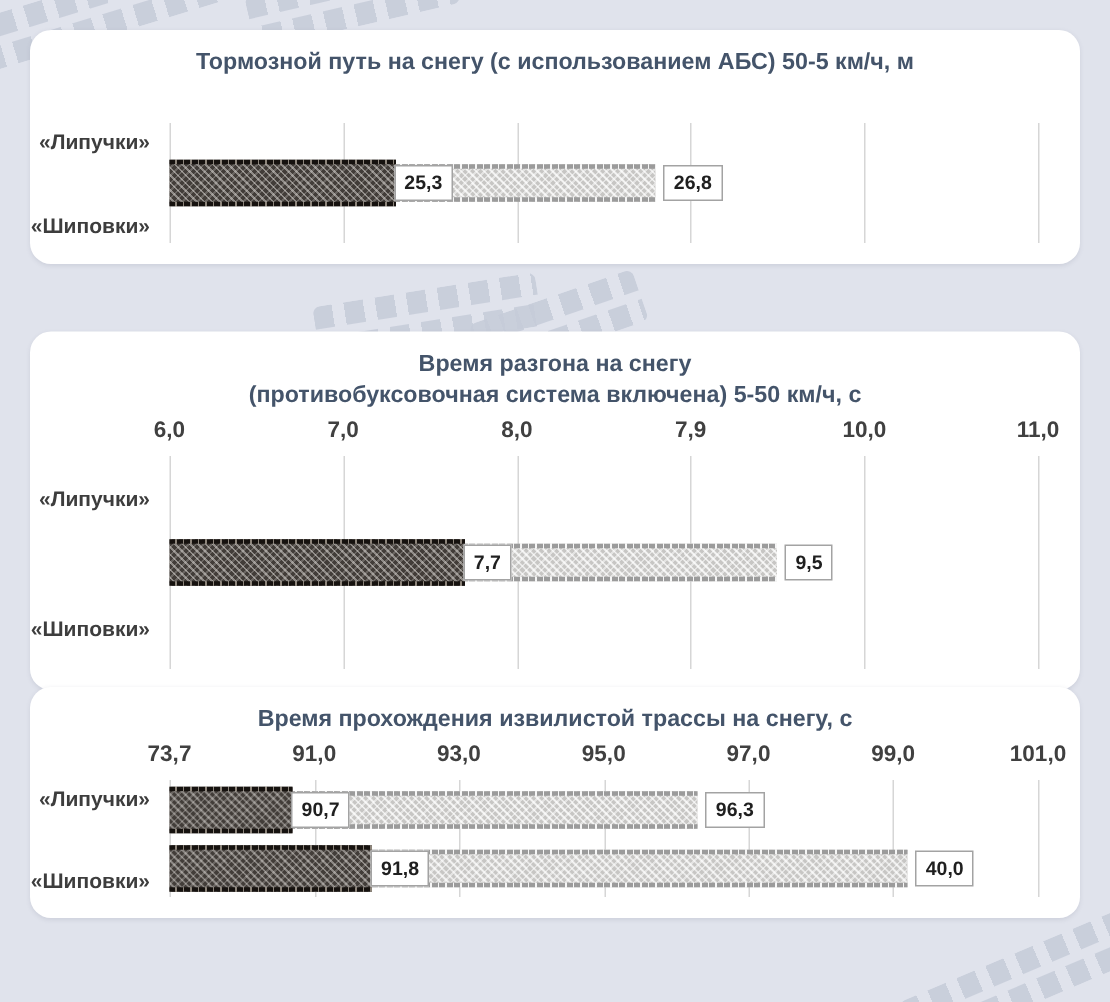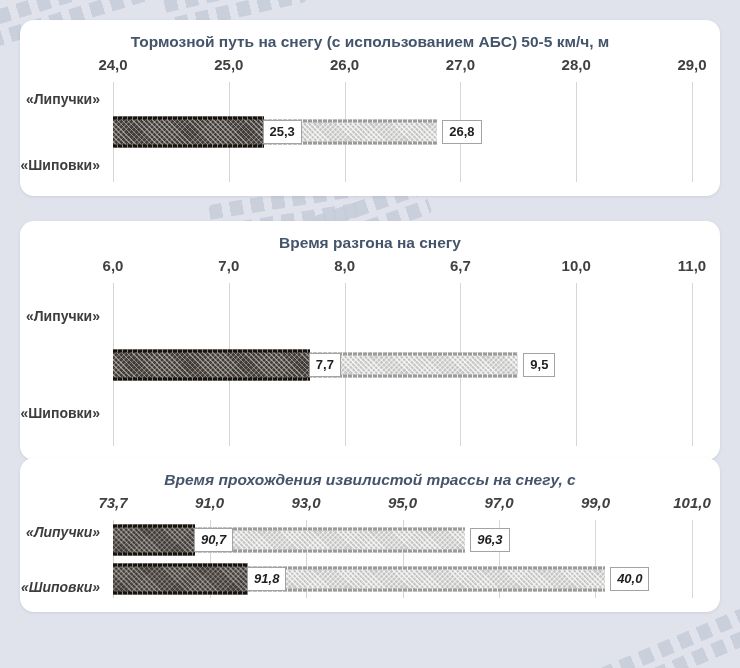--- a/index.html
+++ b/index.html
@@ -29,23 +29,23 @@
   .t5{left:425px;top:427px;width:160px;transform:rotate(-10deg);}
   .t6{left:555px;top:431px;width:110px;transform:rotate(-21deg);}
   .t7{left:598px;top:628px;width:200px;transform:rotate(-23deg);}
 
   .card{
     position:absolute;left:20px;width:700px;
     background:#ffffff;border-radius:14px;
     box-shadow:0 1px 3px rgba(120,130,150,.18);
     box-sizing:border-box;
   }
-  #card-1{top:20px;height:176px;}
+  #card-1{top:20px;height:156px;}
   #card-2{top:221px;height:239px;}
-  #card-3{top:458px;height:154px;font-style:italic;}
+  #card-3{top:458px;height:154px;}
 
   .chart{
     height:100%;box-sizing:border-box;
     display:flex;flex-direction:column;
     padding:11px 28px 14px 0;
   }
   .chart-title,.chart-subtitle{
     text-align:center;font-weight:bold;font-size:15.5px;
     color:#44546a;line-height:21px;padding-left:28px;
   }
@@ -119,28 +119,20 @@
   <div class="track t3"></div>
   <div class="track t4"></div>
   <div class="track t5"></div>
   <div class="track t6"></div>
   <div class="track t7"></div>
 
   <section class="card" id="card-1">
     <div class="chart">
       <div class="chart-title">Тормозной путь на снегу (с использованием АБС) 50-5 км/ч, м</div>
       <div class="chart-grid">
-        <div class="ticks">
-            <span class="tick" style="left: 0%;">24,0</span>
-            <span class="tick" style="left: 20%;">25,0</span>
-            <span class="tick" style="left: 40%;">26,0</span>
-            <span class="tick" style="left: 60%;">27,0</span>
-            <span class="tick" style="left: 80%;">28,0</span>
-            <span class="tick" style="left: 100%;">29,0</span>
-          </div>
         <div class="labels">
             <div class="cat">«Липучки»</div>
             <div class="cat">«Шиповки»</div>
           </div>
         <div class="plot">
           <div class="gridlines">
               <span class="gridline" style="left: 0%;"></span>
               <span class="gridline" style="left: 20%;"></span>
               <span class="gridline" style="left: 40%;"></span>
               <span class="gridline" style="left: 60%;"></span>
@@ -156,26 +148,27 @@
               </div>
             </div>
         </div>
       </div>
     </div>
   </section>
 
   <section class="card" id="card-2">
     <div class="chart">
       <div class="chart-title">Время разгона на снегу</div>
+      <div class="chart-subtitle">(противобуксовочная система включена) 5-50 км/ч, с</div>
       <div class="chart-grid">
         <div class="ticks">
             <span class="tick" style="left: 0%;">6,0</span>
             <span class="tick" style="left: 20%;">7,0</span>
             <span class="tick" style="left: 40%;">8,0</span>
-            <span class="tick" style="left: 60%;">6,7</span>
+            <span class="tick" style="left: 60%;">7,9</span>
             <span class="tick" style="left: 80%;">10,0</span>
             <span class="tick" style="left: 100%;">11,0</span>
           </div>
         <div class="labels">
             <div class="cat">«Липучки»</div>
             <div class="cat">«Шиповки»</div>
           </div>
         <div class="plot">
           <div class="gridlines">
               <span class="gridline" style="left: 0%;"></span>

